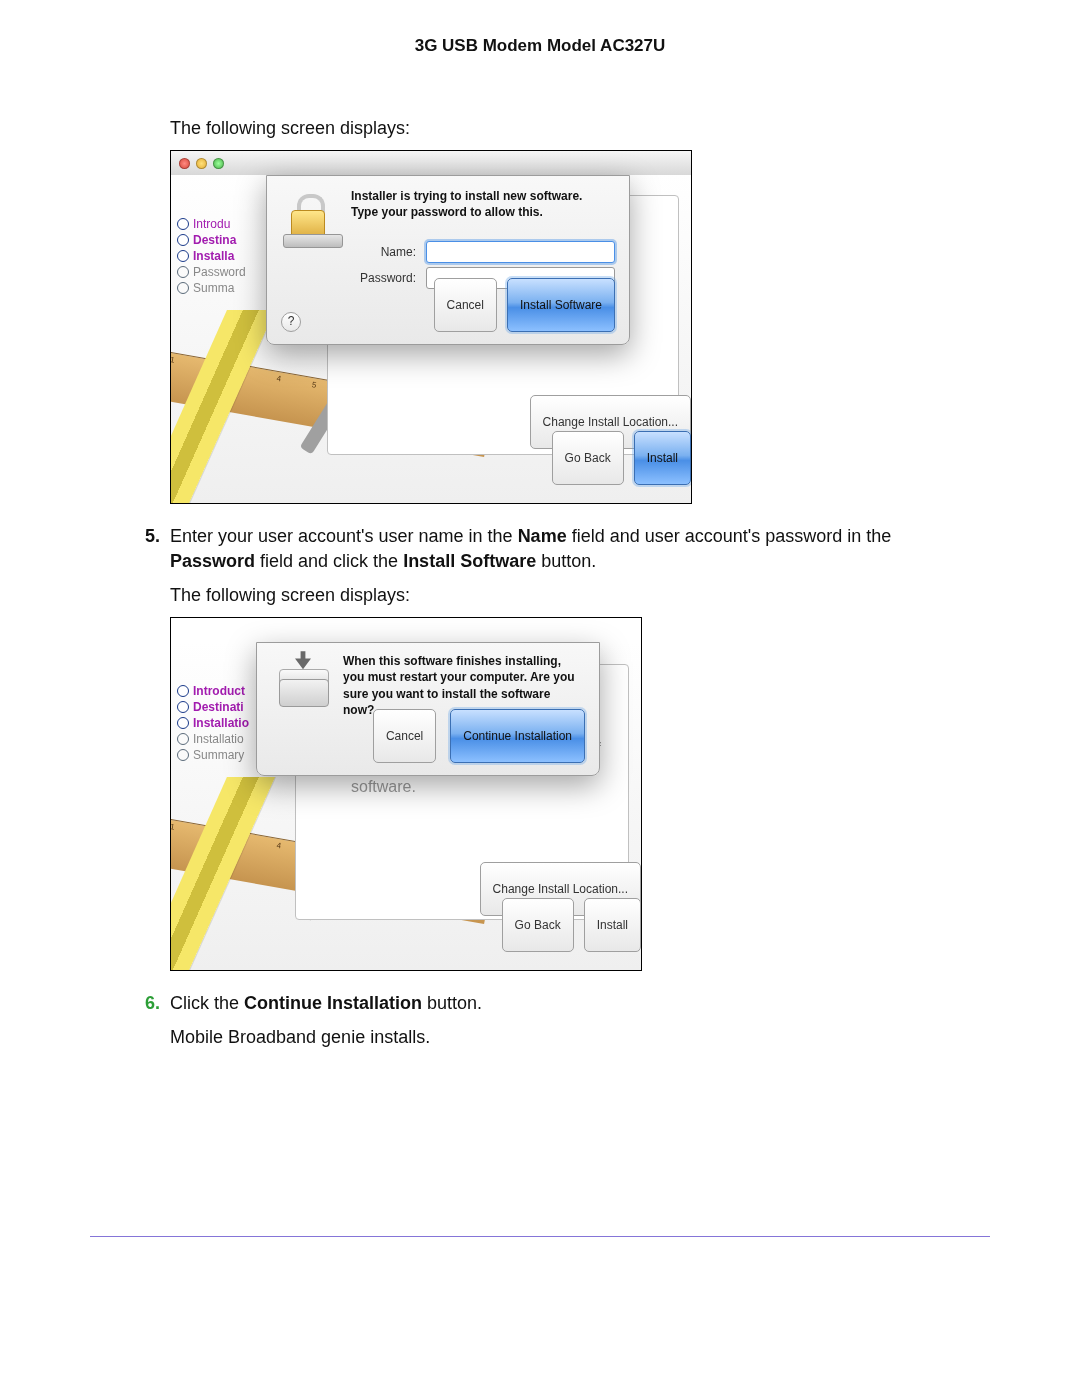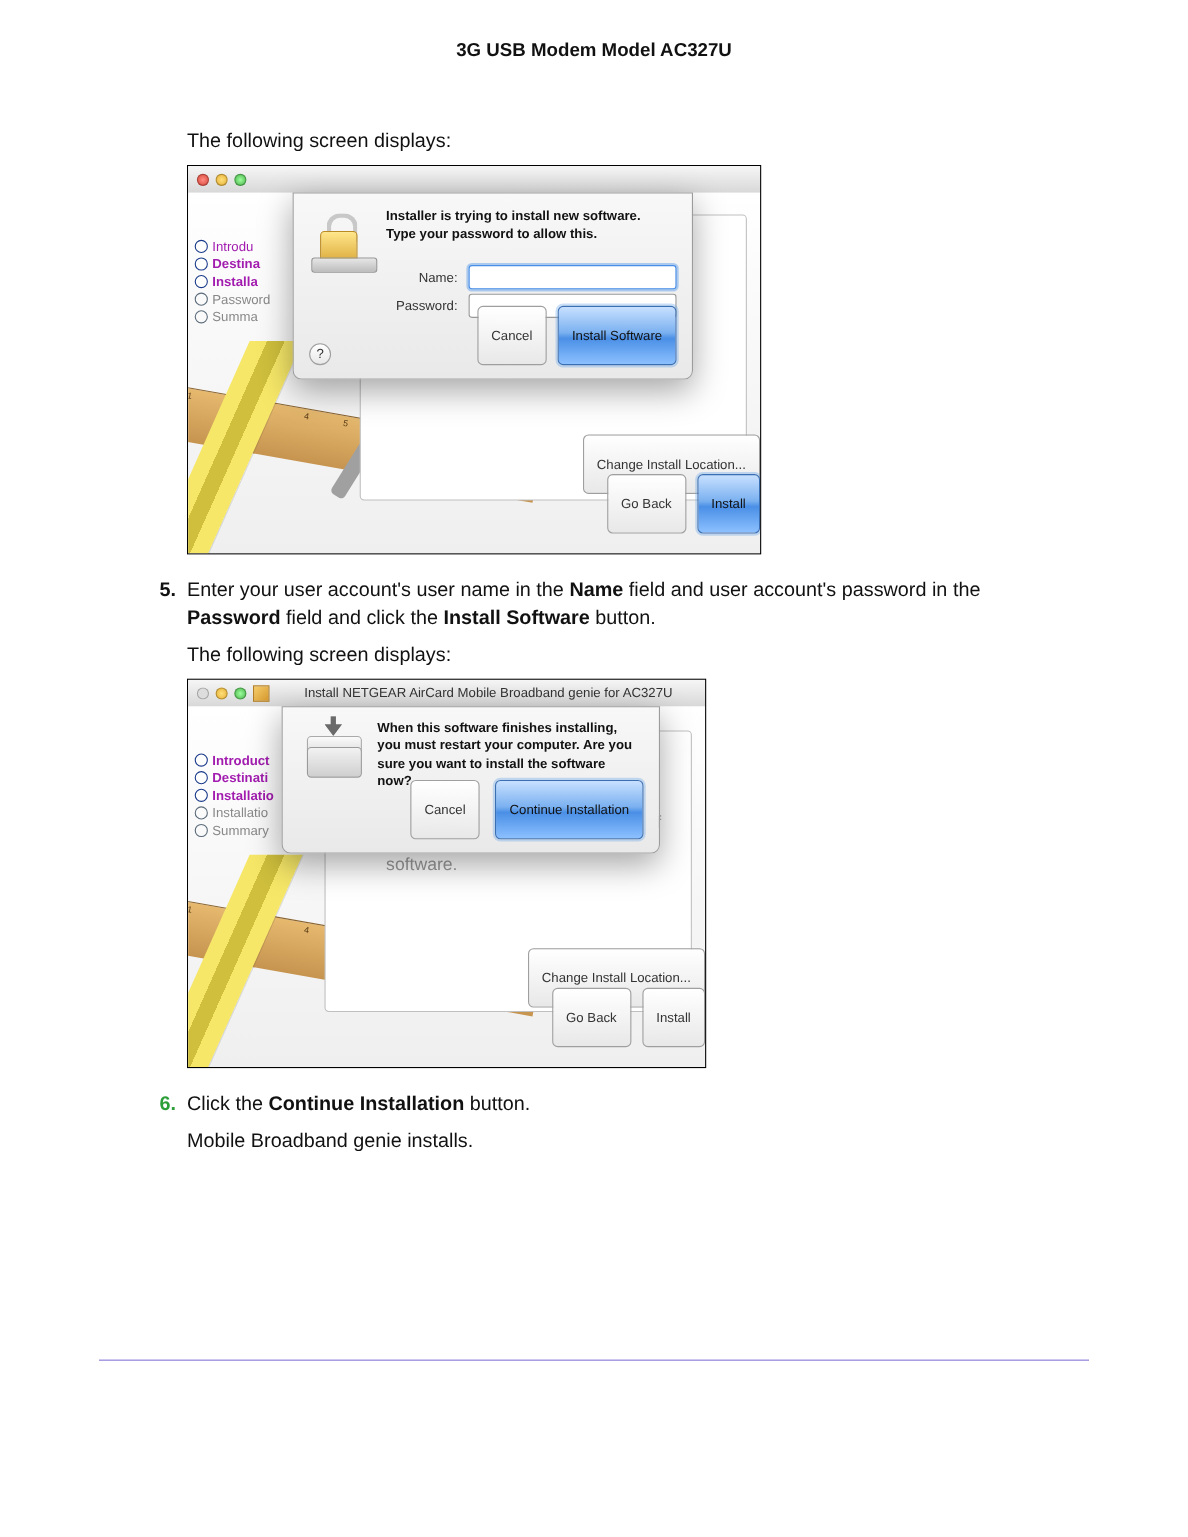--- a/index.html
+++ b/index.html
@@ -286,27 +286,20 @@
     <div class="step">
       <div class="num">5.</div>
       <div>
         <span>Enter your user account's user name in the </span><b>Name</b><span> field and user account's password in the </span><b>Password</b><span> field and click the </span><b>Install Software</b><span> button.</span>
       </div>
     </div>
 
     <p class="para">The following screen displays:</p>
 
     <div class="shot shot2">
-      <div class="titlebar">
-        <span class="tl-dot inactive"></span>
-        <span class="tl-dot dot-yellow"></span>
-        <span class="tl-dot dot-green"></span>
-        <span class="cube"></span>
-        <div class="wtitle">Install NETGEAR AirCard Mobile Broadband genie for AC327U</div>
-      </div>
       <div class="body-bg"></div>
 
       <div class="rulerarea">
         <div class="ruler">
           <span style="left:24px">1</span>
             <span style="left:60px">2</span>
             <span style="left:96px">3</span>
             <span style="left:132px">4</span>
             <span style="left:168px">5</span>
         </div>

